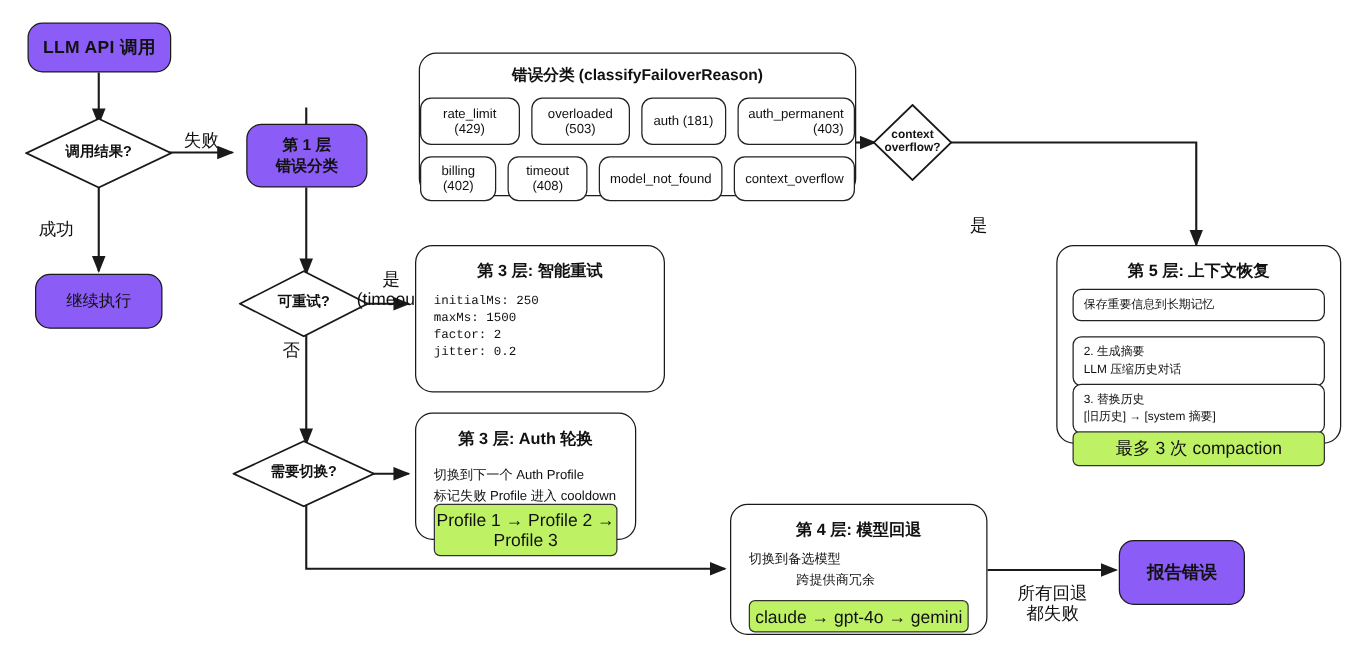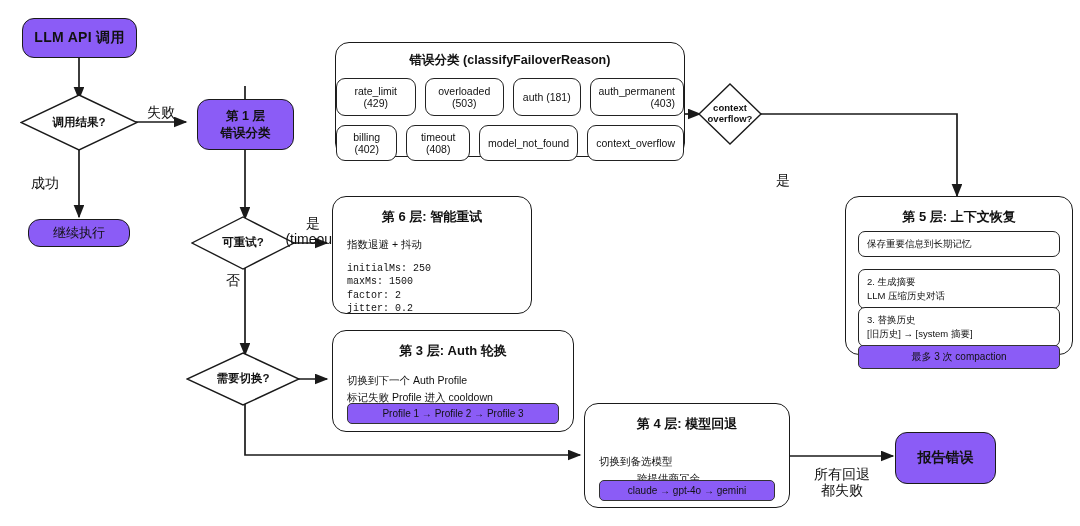--- a/index.html
+++ b/index.html
@@ -32,21 +32,21 @@
   .tagrow{display:flex;gap:9px;justify-content:center;margin-top:9px;}
   .tag{border:1.2px solid #222;border-radius:9px;background:#fff;
        font-size:10.5px;padding:5px 8px;text-align:center;line-height:1.15;
        display:flex;align-items:center;justify-content:center;}
 
   .panel-title{text-align:center;font-weight:bold;font-size:13px;margin-top:11px;}
   .body-text{font-size:10.5px;line-height:1.5;margin:11px 0 0 14px;}
   .mono{font-family:"Liberation Mono","DejaVu Sans Mono",monospace;
         font-size:10px;line-height:1.35;margin:9px 0 0 14px;white-space:pre;}
   .pill{position:absolute;left:14px;right:14px;border:1.2px solid #333;
-        border-radius:5px;font-size:10px;text-align:center;padding:4px 0;background:#8b5cf6;}
+        border-radius:5px;font-size:14px;text-align:center;padding:4px 0;background:#bef264;}
 
   .step{position:absolute;left:12px;right:12px;border:1.3px solid #222;
         border-radius:7px;background:#fff;font-size:9.5px;line-height:1.45;
         padding:5px 8px;box-sizing:border-box;}
 </style>
 </head>
 <body>
 
 <div id="canvas">
 
@@ -81,21 +81,21 @@
   <div class="diamond" style="left:20px;top:94px;width:118px;height:57px;">
     <svg class="shape" viewBox="0 0 118 57">
       <polygon points="59,1 117,28.5 59,56 1,28.5" fill="#fff" stroke="#1a1a1a" stroke-width="1.4"></polygon>
     </svg>
     <div class="dlabel">调用结果?</div>
   </div>
 
   <div class="edge-label" style="left:137px;top:104px;width:48px;">失败</div>
   <div class="edge-label" style="left:24px;top:175px;width:42px;">成功</div>
 
-  <div class="node rounded" style="left:28px;top:219px;width:102px;height:28px;font-size:13px;">
+  <div class="node rounded" style="left:28px;top:219px;width:102px;height:44px;font-size:13px;">
     <span>继续执行</span>
   </div>
 
   <div class="node rounded" style="left:197px;top:99px;width:97px;height:51px;flex-direction:column;
               font-weight:bold;font-size:12.5px;line-height:1.35;">
     <span>第 1 层</span>
     <span>错误分类</span>
   </div>
 
   <div class="diamond" style="left:191px;top:216px;width:104px;height:54px;">
@@ -139,38 +139,37 @@
     </svg>
     <div class="dlabel" style="flex-direction:column;font-size:9.5px;">
       <span>context</span>
       <span>overflow?</span>
     </div>
   </div>
 
   <div class="edge-label" style="left:772px;top:172px;width:22px;">是</div>
 
   <div class="group" style="left:332px;top:196px;width:200px;height:118px;">
-    <div class="panel-title">第 6 层: 智能重试</div>
-    <div class="body-text">指数退避 + 抖动</div>
+    <div class="panel-title">第 3 层: 智能重试</div>
     <div class="mono">initialMs: 250
 maxMs: 1500
 factor: 2
 jitter: 0.2</div>
   </div>
 
-  <div class="group" style="left:332px;top:330px;width:242px;height:102px;">
+  <div class="group" style="left:332px;top:330px;width:177px;height:102px;">
     <div class="panel-title">第 3 层: Auth 轮换</div>
     <div class="body-text" style="margin-top:13px;">切换到下一个 Auth Profile</div>
     <div class="body-text" style="margin-top:1px;">标记失败 Profile 进入 cooldown</div>
     <div class="pill" style="top:72px;">Profile 1 → Profile 2 → Profile 3</div>
   </div>
 
   <div class="group" style="left:584px;top:403px;width:206px;height:105px;">
     <div class="panel-title">第 4 层: 模型回退</div>
-    <div class="body-text" style="margin-top:21px;">切换到备选模型</div>
+    <div class="body-text" style="margin-top:7px;">切换到备选模型</div>
     <div class="body-text" style="margin-top:1px;padding-left:38px;">跨提供商冗余</div>
     <div class="pill" style="top:76px;">claude → gpt-4o → gemini</div>
   </div>
 
   <div class="edge-label" style="left:812px;top:466px;width:60px;">所有回退
 都失败</div>
 
   <div class="node rounded" style="left:895px;top:432px;width:101px;height:52px;font-weight:bold;font-size:14px;">
     <span>报告错误</span>
   </div>

